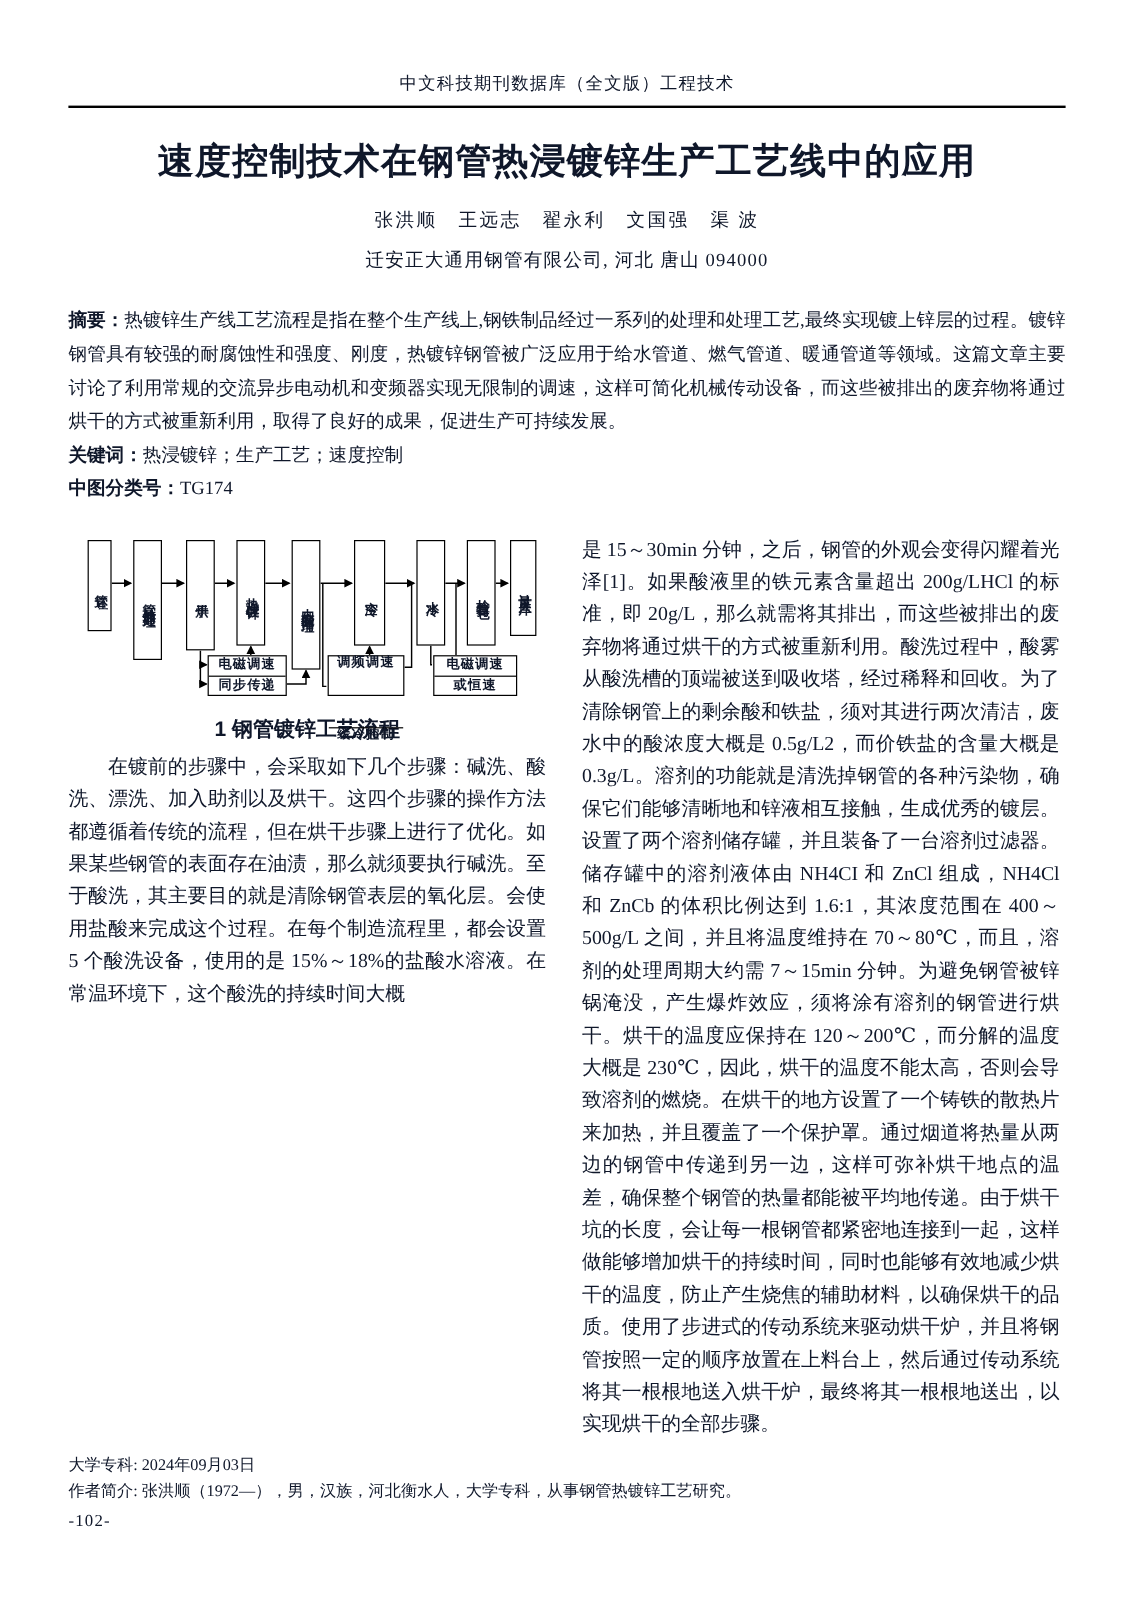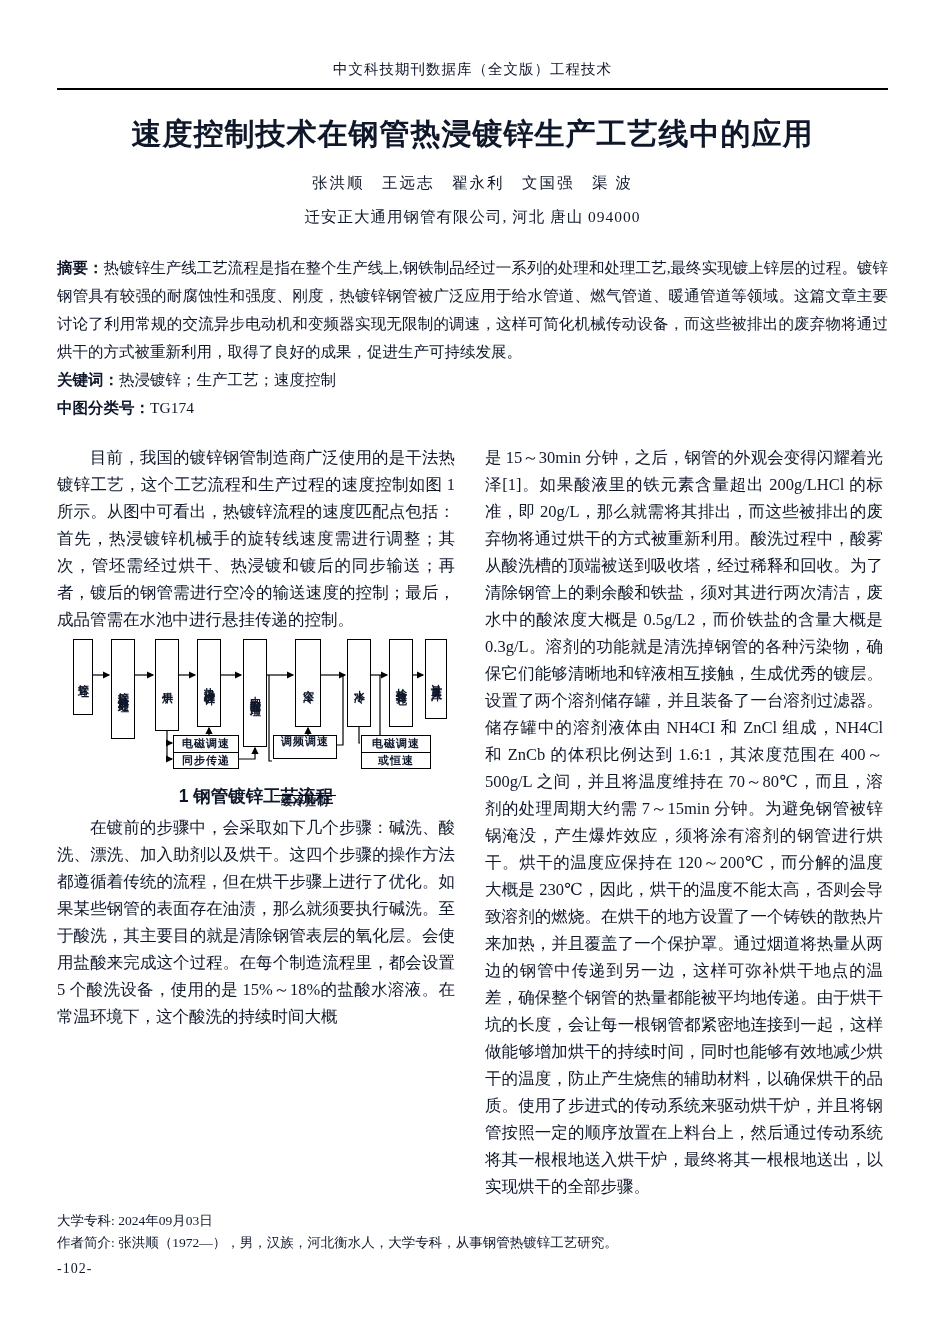--- a/index.html
+++ b/index.html
@@ -83,21 +83,20 @@
         <span class="inline-label">关键词：</span><span>热浸镀锌；生产工艺；速度控制</span>
       </div>
       <div class="kv-line">
         <span class="inline-label">中图分类号：</span><span>TG174</span>
       </div>
     </div>
 
     <div class="columns">
 
       <div class="col">
-        <p class="para-indent">目前，我国的镀锌钢管制造商广泛使用的是干法热镀锌工艺，这个工艺流程和生产过程的速度控制如图 1 所示。从图中可看出，热镀锌流程的速度匹配点包括：首先，热浸镀锌机械手的旋转线速度需进行调整；其次，管坯需经过烘干、热浸镀和镀后的同步输送；再者，镀后的钢管需进行空冷的输送速度的控制；最后，成品管需在水池中进行悬挂传递的控制。</p>
 
         <div class="diagram">
           <svg class="connectors" viewBox="0 0 386 136">
             <defs>
               <marker id="arr" markerWidth="7" markerHeight="7" refX="5" refY="3" orient="auto">
                 <path d="M0,0 L6,3 L0,6 Z" fill="#000"></path>
               </marker>
             </defs>
             <g stroke="#000" stroke-width="1.2" fill="none">
               <line x1="30" y1="40" x2="46" y2="40" marker-end="url(#arr)"></line>
@@ -147,21 +146,21 @@
             <span class="vtext">检验打包</span>
           </div>
           <div class="dbox" style="left:362px;top:4px;width:22px;height:80px;">
             <span class="vtext">计量入库</span>
           </div>
 
           <div class="cbox" style="left:110px;top:100px;width:66px;height:34px;">
             <span class="crow">电磁调速</span>
             <span class="crow">同步传递</span>
           </div>
-          <div class="cbox" style="left:210px;top:100px;width:64px;height:24px;gap:48px;">
+          <div class="cbox" style="left:210px;top:100px;width:64px;height:34px;gap:48px;">
             <span class="crow">调频调速</span>
             <span class="crow">缓冷控制</span>
           </div>
           <div class="cbox" style="left:298px;top:100px;width:70px;height:34px;">
             <span class="crow">电磁调速</span>
             <span class="crow">或恒速</span>
           </div>
         </div>
 
 

